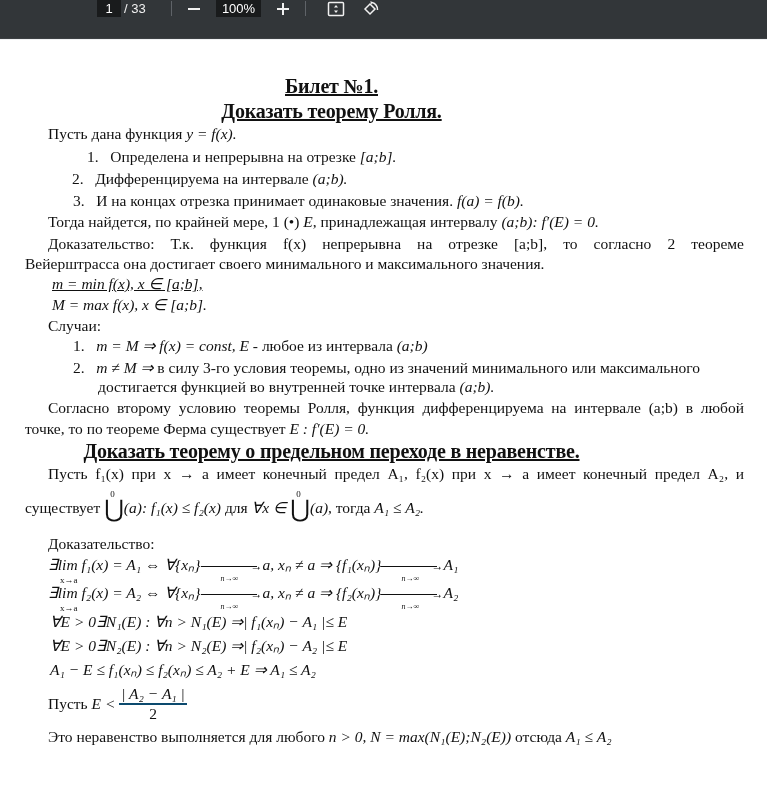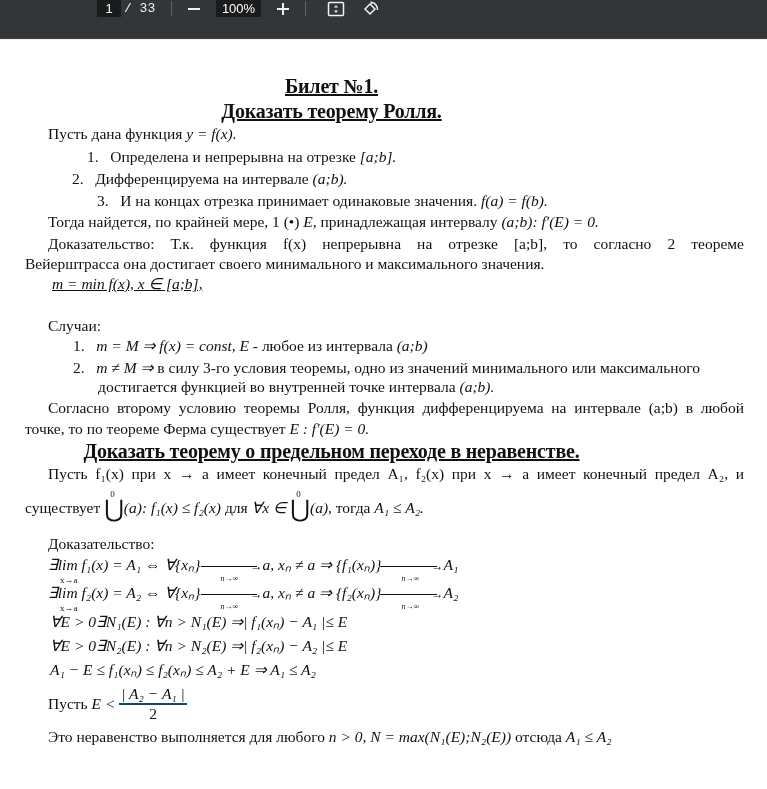--- a/index.html
+++ b/index.html
@@ -19,21 +19,21 @@
       position: absolute; left: 0; top: 39px; width: 767px; height: 10px;
       background: linear-gradient(#eef0f2, #ffffff);
     }
     .page-box {
       position: absolute; left: 97px; top: 0; width: 24px; height: 17px;
       background: #191b1c; color: #fff; font-size: 13px;
       text-align: center; line-height: 17px;
     }
     .page-total {
       position: absolute; left: 124px; top: 0; height: 17px; line-height: 17px;
-      font-size: 13px; color: #f1f1f1; font-family: Liberation Mono, monospace;
+      font-size: 13px; color: #f1f1f1;
     }
     .sep { position: absolute; top: 1px; width: 1px; height: 15px; background: #5f6368; }
     .tb-btn {
       position: absolute; top: 0; height: 17px; display: flex; align-items: center; justify-content: center;
       color: #f1f1f1; cursor: pointer;
     }
     .zoom-box {
       position: absolute; left: 216px; top: 0; width: 45px; height: 17px;
       background: #191b1c; color: #fff; font-size: 13px; text-align: center; line-height: 17px;
     }
@@ -105,32 +105,33 @@
   <div class="t" style="left:48px; top:84px;">
     <span>Пусть дана функция </span><i>y = f(x).</i>
   </div>
 
   <div class="t" style="left:87px; top:107px;">
     <span>1.</span>&nbsp;&nbsp;&nbsp;<span>Определена и непрерывна на отрезке </span><i>[a;b].</i>
   </div>
   <div class="t" style="left:72px; top:129px;">
     <span>2.</span>&nbsp;&nbsp;&nbsp;<span>Дифференцируема на интервале </span><i>(a;b).</i>
   </div>
-  <div class="t" style="left:73px; top:151px;margin-left:24px;">
+  <div class="t" style="left:73px; top:151px;">
     <span>3.</span>&nbsp;&nbsp;&nbsp;<span>И на концах отрезка принимает одинаковые значения. </span><i>f(a) = f(b).</i>
   </div>
 
   <div class="t" style="left:48px; top:172px;">
     <span>Тогда найдется, по крайней мере, 1 (•) </span><i>E</i><span>, принадлежащая интервалу </span><i>(a;b): f′(E) = 0.</i>
   </div>
 
   <div class="t just" style="left:48px; top:194px; width:696px;">Доказательство: Т.к. функция  f(x)  непрерывна на отрезке [a;b], то согласно 2 теореме</div>
   <div class="t" style="left:25px; top:214px;">Вейерштрасса она достигает своего минимального и максимального значения.</div>
 
   <i class="t" style="left:52px; top:234px;text-decoration:underline;">m = min f(x),  x ∈ [a;b],</i>
+  <i class="t" style="left:52px; top:255px;">M = max f(x),  x ∈ [a;b].</i>
 
   <div class="t" style="left:48px; top:276px;">Случаи:</div>
 
   <div class="t" style="left:73px; top:296px;">
     <span>1.</span>&nbsp;&nbsp;&nbsp;<i>m = M ⇒ f(x) = const,  E</i><span> - любое из интервала </span><i>(a;b)</i>
   </div>
   <div class="t" style="left:73px; top:318px;">
     <span>2.</span>&nbsp;&nbsp;&nbsp;<i>m ≠ M ⇒</i><span> в силу 3-го условия теоремы, одно из значений минимального или максимального</span>
   </div>
   <div class="t" style="left:98px; top:337px;">

